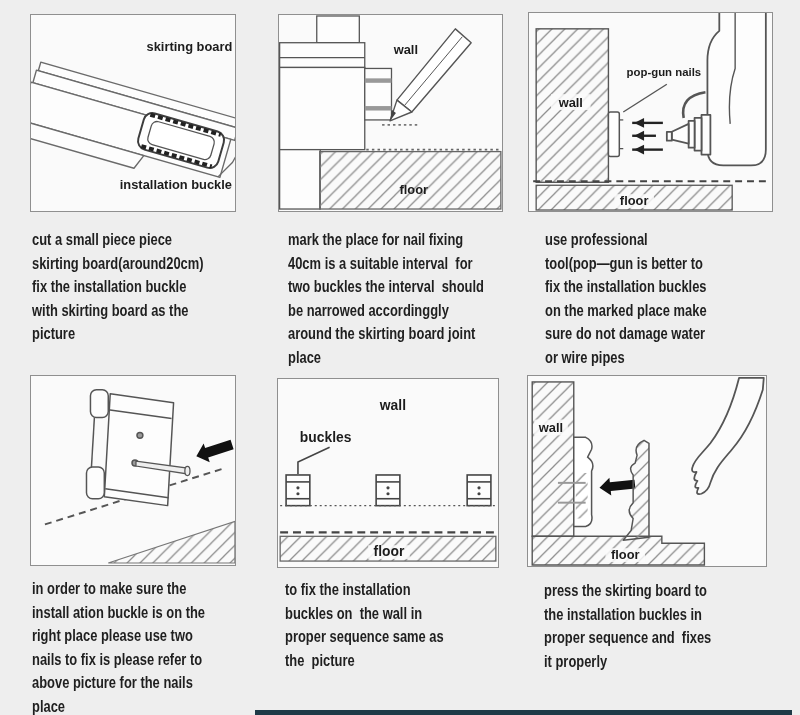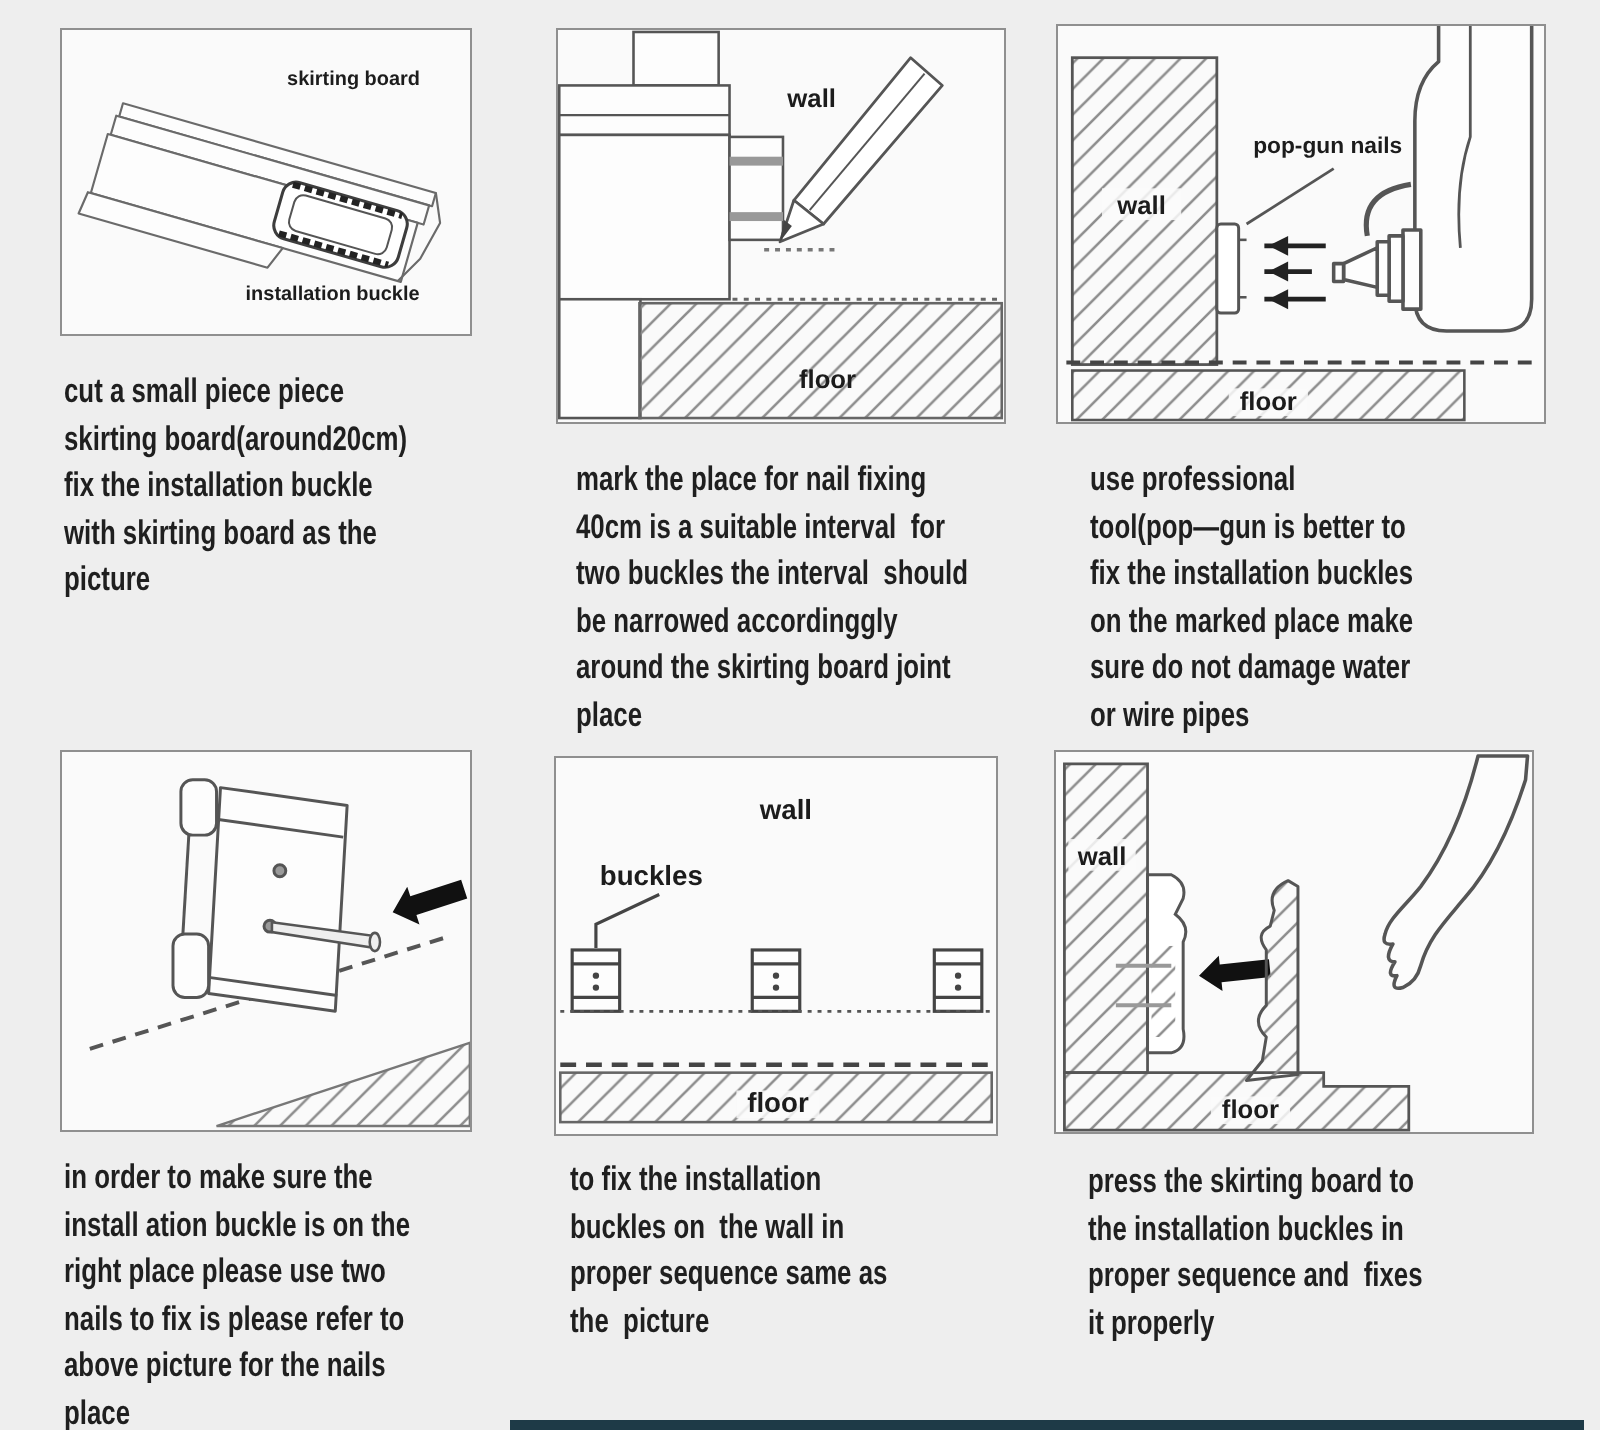--- a/index.html
+++ b/index.html
@@ -36,21 +36,21 @@
     position:absolute; left:255px; top:710px; width:537px; height:5px;
     background:#1e3a47;
   }
 </style>
 </head>
 <body>
 
 <div class="canvas">
 
   <section class="cell c1" style="left:30px; top:14px; width:206px;">
-    <figure class="panel" style="height:154px;">
+    <figure class="panel" style="height:198px;">
       <svg viewBox="0 0 206 198">
         <text class="lbl" x="160" y="36" text-anchor="middle">skirting board</text>
         <g transform="translate(14,26) rotate(16)">
           <g fill="#fdfdfd" stroke="#6a6a6a" stroke-width="1.4" stroke-linejoin="round">
             <rect x="2" y="22" width="212" height="9"></rect>
             <rect x="0" y="31" width="212" height="13"></rect>
             <rect x="-2" y="44" width="210" height="40"></rect>
             <path d="M-4,84 L128,84 L122,99 L-6,99 Z"></path>
             <path d="M214,22 L222,40 L216,66 L206,84" fill="none"></path>
           </g>

